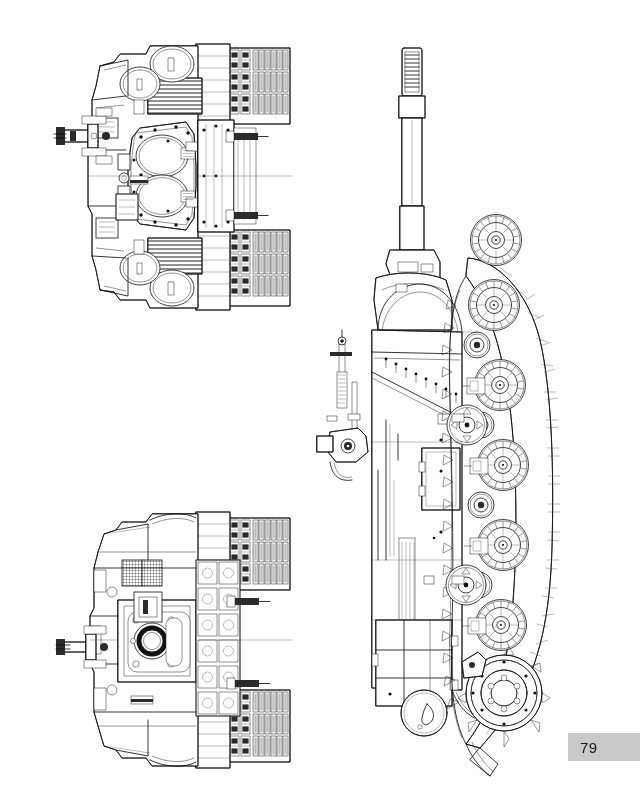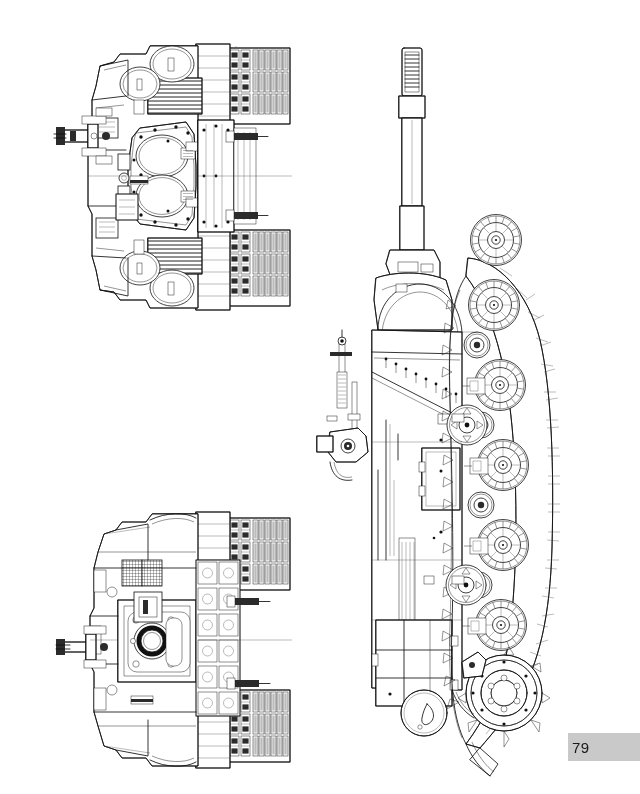--- a/index.html
+++ b/index.html
@@ -13,21 +13,21 @@
   .plate{position:absolute;inset:0;}
   .plate svg{display:block;width:640px;height:794px;}
 
   
   .page-badge{
     position:absolute;
     left:568px;top:733px;width:72px;height:28px;
     background:#c9c9c9;
     display:flex;align-items:center;
     box-sizing:border-box;
-    padding-left:4px;
+    padding-left:12px;
   }
   .page-badge .num{
     font-family:"Liberation Sans", sans-serif;
     font-size:15px;
     color:#1a1a1a;
     letter-spacing:.5px;
     line-height:1;
   }
 
   

